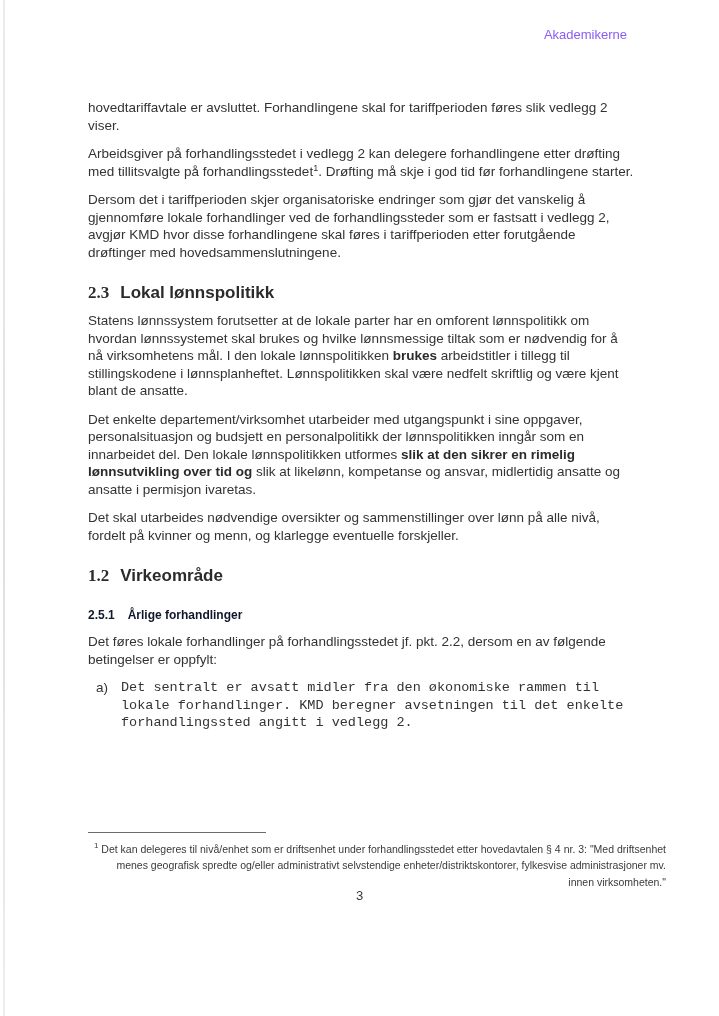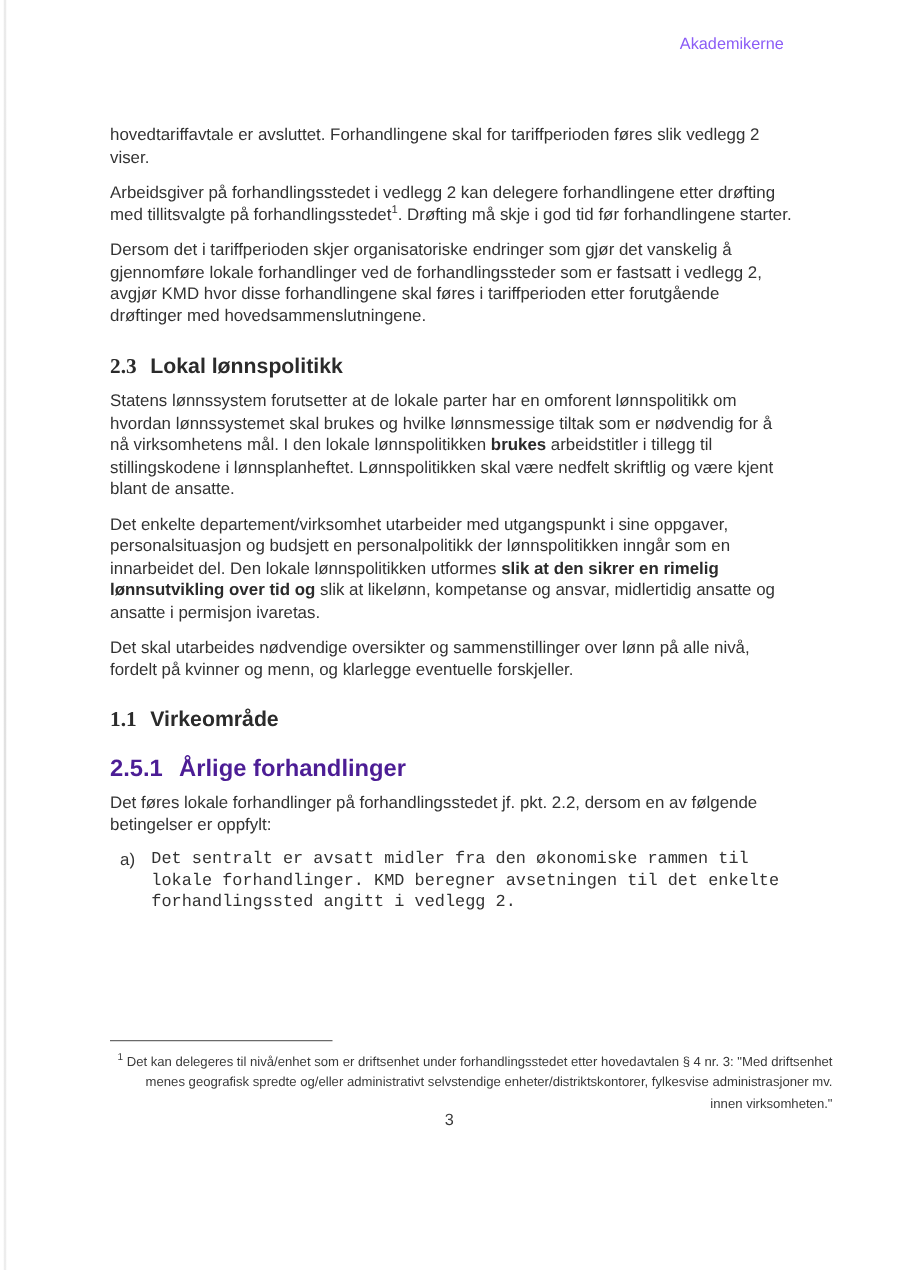--- a/index.html
+++ b/index.html
@@ -55,24 +55,24 @@
   h2.sec-heading {
     margin: 22px 0 9px 0;
     font-size: 17px;
     line-height: 20px;
     font-weight: bold;
     color: #2b2b2b;
   }
   h2.sec-heading .sec-num { margin-right: 11px; font-family: Liberation Serif, serif; }
   h3.sub-heading {
     margin: 21px 0 9px 0;
-    font-size: 19px;
+    font-size: 12px;
     line-height: 17px;
     font-weight: bold;
-    color: #4c1d95;
+    color: #0f172a;
   }
   h3.sub-heading .sec-num { margin-right: 13px; }
   .list-item {
     display: flex;
     font-size: 13.5px;
     line-height: 17.5px;
     margin: 1px 0 0 8px;
   }
   .list-item .marker {
     flex: 0 0 25px;
@@ -127,21 +127,21 @@
   <p><span>Dersom det i tariffperioden skjer organisatoriske endringer som gjør det vanskelig å gjennomføre lokale forhandlinger ved de forhandlingssteder som er fastsatt i vedlegg 2, avgjør KMD hvor disse forhandlingene skal føres i tariffperioden etter forutgående drøftinger med hovedsammenslutningene.</span></p>
 
   <h2 class="sec-heading"><span class="sec-num">2.3</span><span>Lokal lønnspolitikk</span></h2>
 
   <p><span>Statens lønnssystem forutsetter at de lokale parter har en omforent lønnspolitikk om hvordan lønnssystemet skal brukes og hvilke lønnsmessige tiltak som er nødvendig for å nå virksomhetens mål. I den lokale lønnspolitikken </span><strong>brukes</strong><span> arbeidstitler i tillegg til stillingskodene i lønnsplanheftet. Lønnspolitikken skal være nedfelt skriftlig og være kjent blant de ansatte.</span></p>
 
   <p><span>Det enkelte departement/virksomhet utarbeider med utgangspunkt i sine oppgaver, personalsituasjon og budsjett en personalpolitikk der lønnspolitikken inngår som en innarbeidet del. Den lokale lønnspolitikken utformes </span><strong>slik at den sikrer en rimelig lønnsutvikling over tid og</strong><span> slik at likelønn, kompetanse og ansvar, midlertidig ansatte og ansatte i permisjon ivaretas.</span></p>
 
   <p><span>Det skal utarbeides nødvendige oversikter og sammenstillinger over lønn på alle nivå, fordelt på kvinner og menn, og klarlegge eventuelle forskjeller.</span></p>
 
-  <h2 class="sec-heading"><span class="sec-num">1.1</span><span>Virkeområde</span></h2>
+  <h2 class="sec-heading"><span class="sec-num">1.2</span><span>Virkeområde</span></h2>
 
 
 
   <h3 class="sub-heading"><span class="sec-num">2.5.1</span><span>Årlige forhandlinger</span></h3>
 
   <p><span>Det føres lokale forhandlinger på forhandlingsstedet jf. pkt. 2.2, dersom en av følgende betingelser er oppfylt:</span></p>
 
   <div class="list-item">
     <span class="marker">a)</span>
     <span class="item-text">Det sentralt er avsatt midler fra den økonomiske rammen til lokale forhandlinger. KMD beregner avsetningen til det enkelte forhandlingssted angitt i vedlegg 2.</span>

